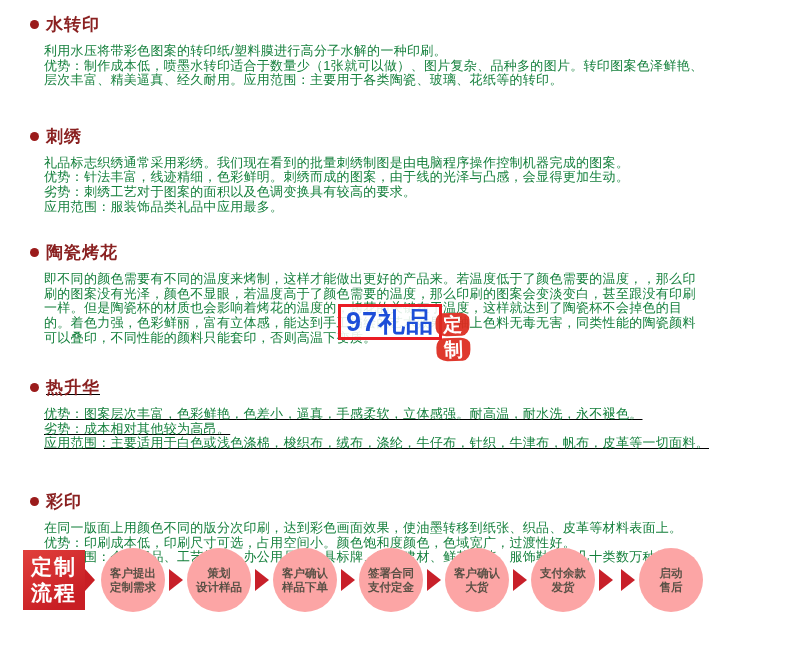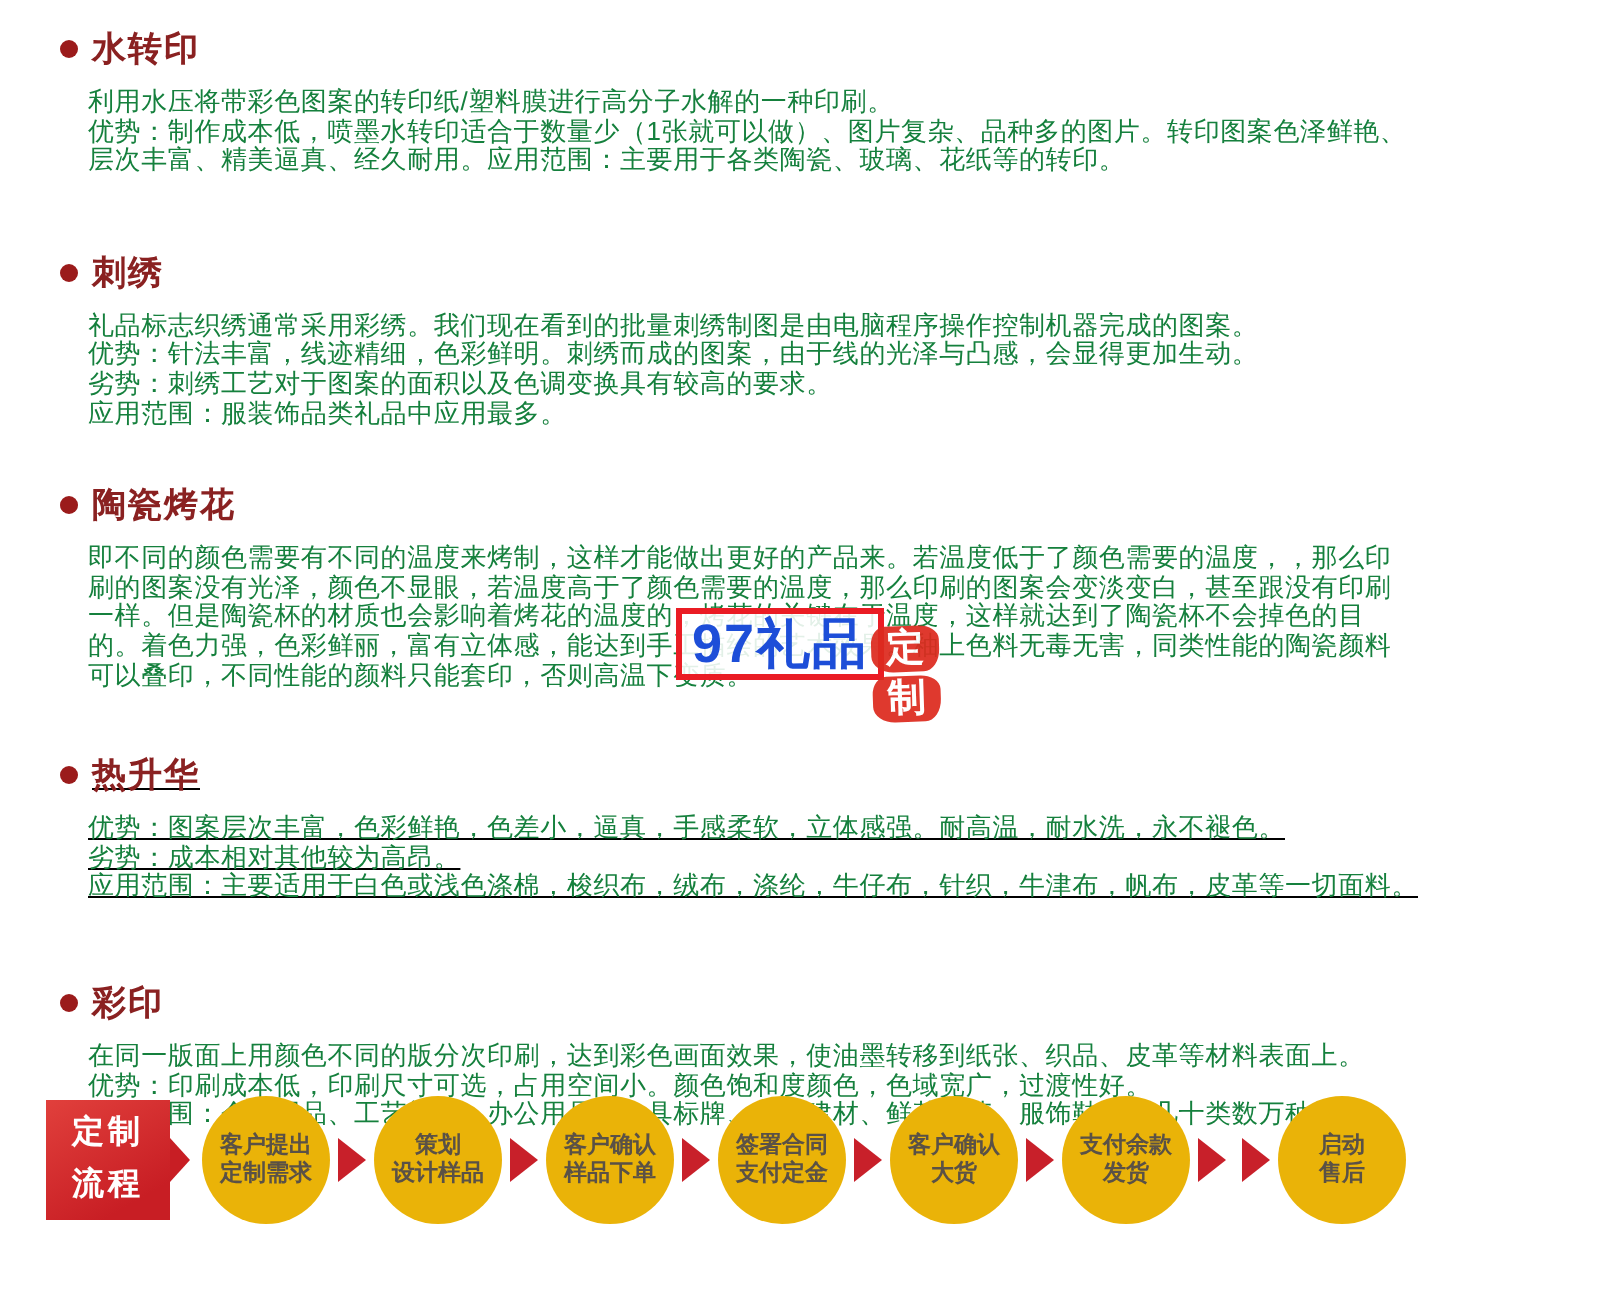--- a/index.html
+++ b/index.html
@@ -53,35 +53,35 @@
   }
 
   
   .flow {
     position:absolute; left:23px; top:548px;
     display:flex; align-items:center; height:64px;
   }
   .flow-label {
     position:relative; width:62px; height:60px;
     background:linear-gradient(150deg,#e1403c 0%,#c81e24 80%);
-    color:#ffffff; font-size:16px; font-weight:bold;
+    color:#ffffff; font-size:21px; font-weight:bold;
     line-height:26px; text-align:center; letter-spacing:2px;
     display:flex; flex-direction:column; justify-content:center;
     flex:0 0 auto;
   }
   .flow-label::after {
     content:""; position:absolute; right:-10px; top:50%;
     transform:translateY(-50%);
     border-top:11px solid transparent; border-bottom:11px solid transparent;
     border-left:10px solid #c81e24;
   }
   .flow-steps { display:flex; align-items:center; margin-left:16px; }
   .step-circle {
     width:64px; height:64px; border-radius:50%;
-    background:#eab308;
+    background:#fca5a5;
     display:flex; flex-direction:column; justify-content:center; align-items:center;
     color:#5a5146; font-size:11.5px; font-weight:bold; line-height:14px;
     text-align:center; flex:0 0 auto; white-space:nowrap;
   }
   .flow-arrow {
     width:0; height:0; margin:0 4px; flex:0 0 auto;
     border-top:11px solid transparent; border-bottom:11px solid transparent;
     border-left:14px solid #c8202a;
   }
 </style>

